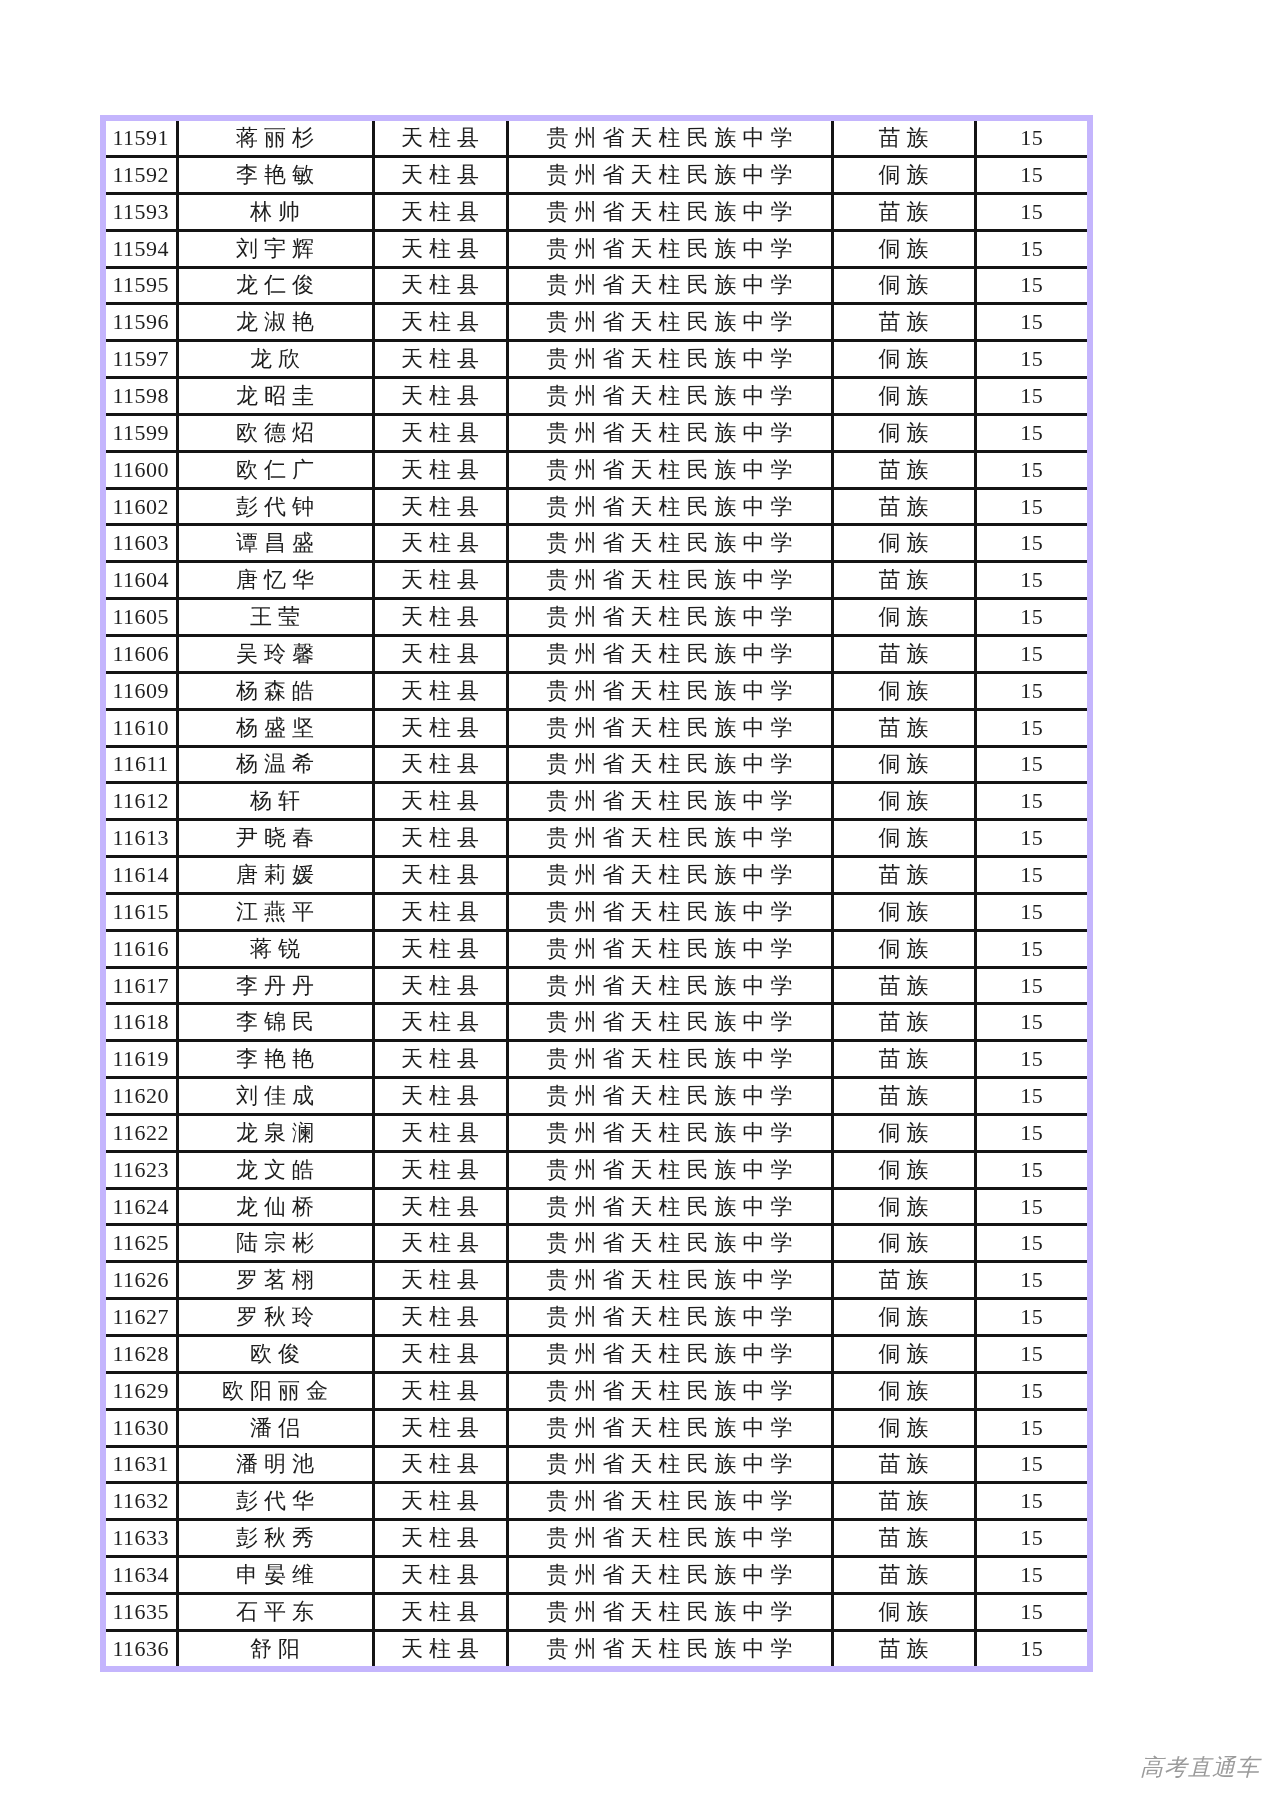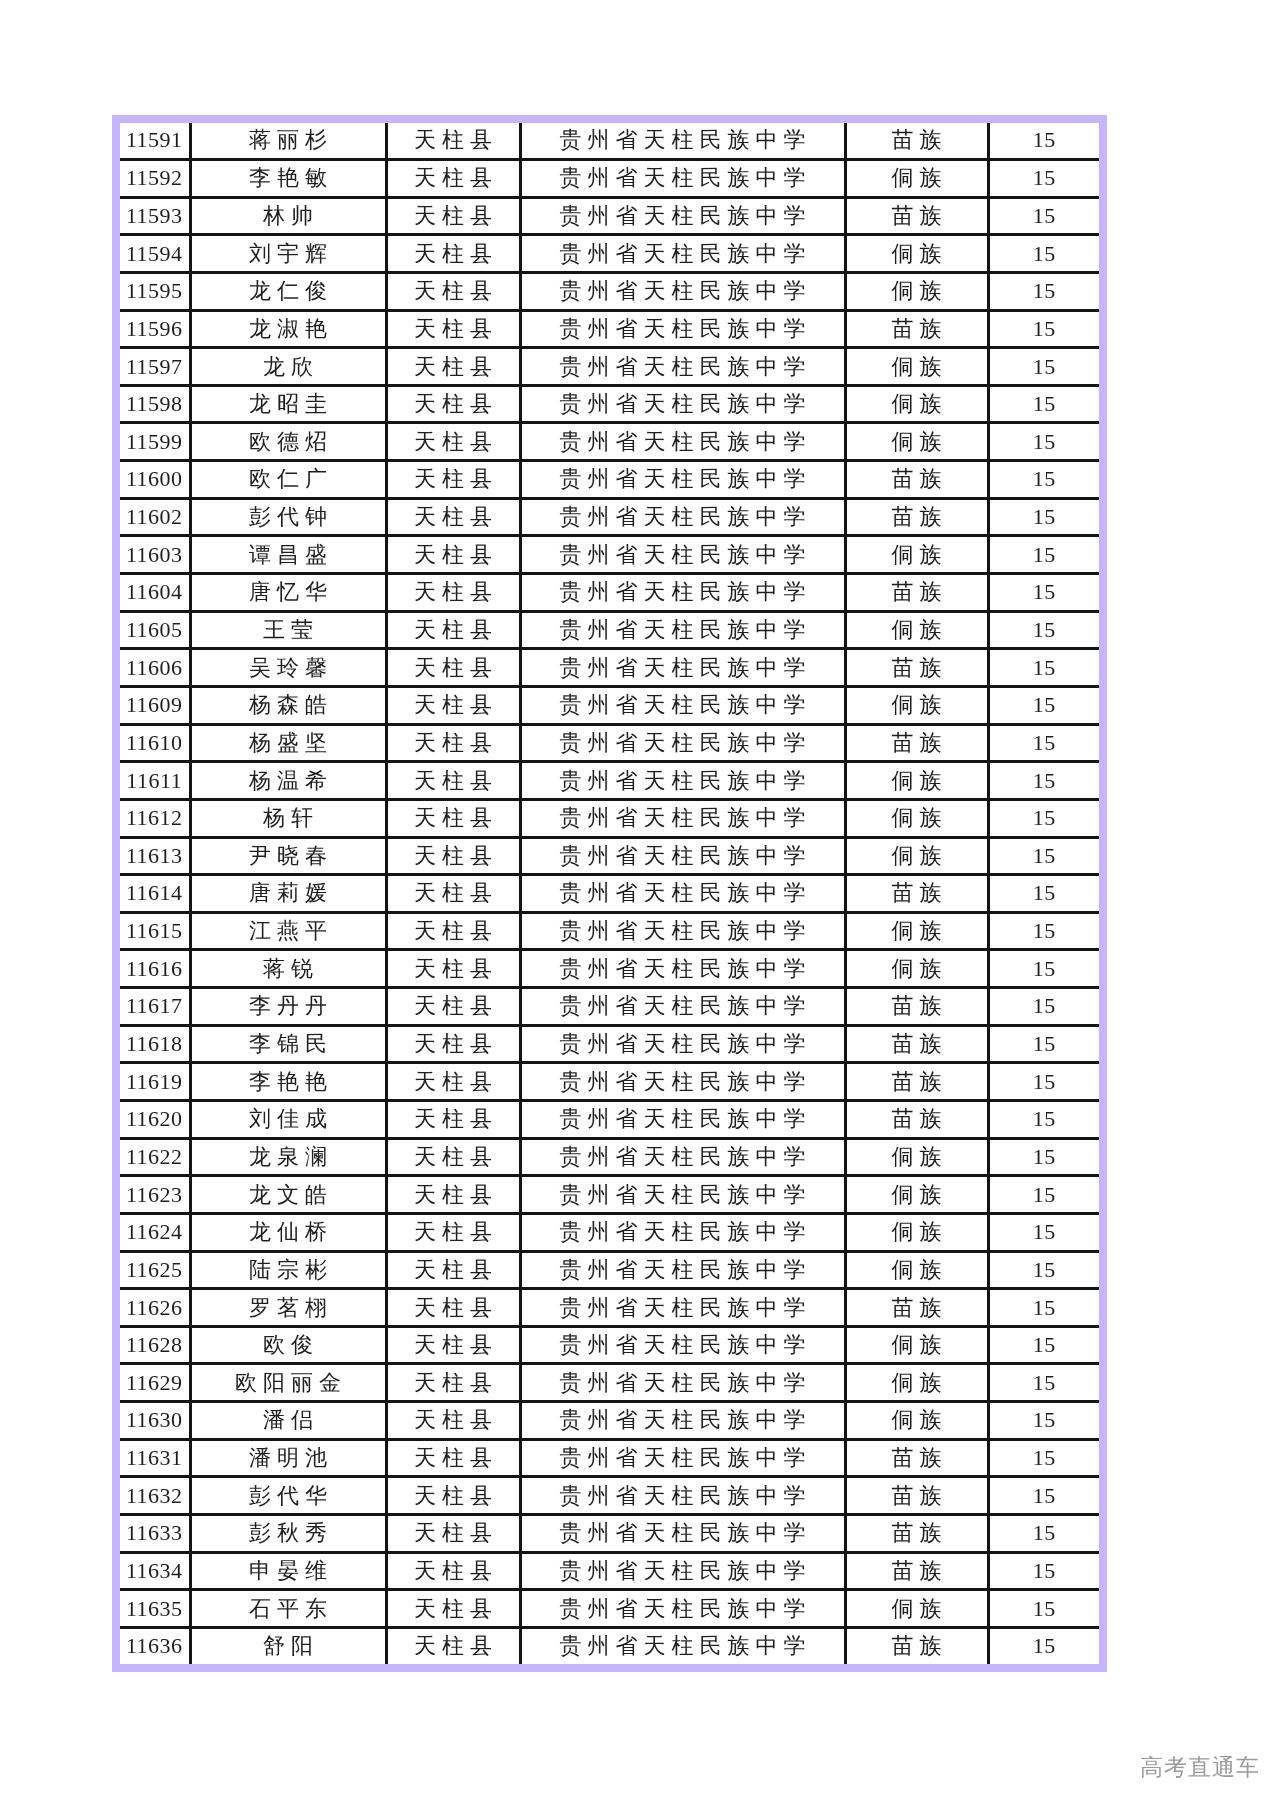--- a/index.html
+++ b/index.html
@@ -10,27 +10,27 @@
   .sheet {
     position: relative;
     width: 1280px;
     height: 1810px;
     background: #ffffff;
     overflow: hidden;
     font-family: "Liberation Serif", "DejaVu Serif", serif;
   }
   table.roster {
     position: absolute;
-    left: 112px;
+    left: 100px;
     top: 115px;
     width: 987px;
     height: 1557px;
     border-collapse: collapse;
     table-layout: fixed;
-    border: 8px solid #c4b5fd;
+    border: 6px solid #c4b5fd;
   }
   table.roster td {
     border: 3px solid #141414;
     text-align: center;
     vertical-align: middle;
     font-size: 22px;
     color: #1e1e1e;
     padding: 0;
     white-space: nowrap;
     overflow: hidden;
@@ -43,20 +43,21 @@
     letter-spacing: 0.5px;
   }
   .watermark {
     position: absolute;
     left: 1140px;
     top: 1752px;
     font-family: "Liberation Sans", "DejaVu Sans", sans-serif;
     font-size: 23px;
     letter-spacing: 1px;
     color: #9b9b9b;
+    font-style: italic;
   }
 </style>
 </head>
 <body>
 
 <div class="sheet">
 
   <table class="roster">
     <colgroup>
       <col style="width:74px">
@@ -317,20 +318,28 @@
         </tr>
         <tr>
           <td class="num">11626</td>
           <td class="cjk">罗茗栩</td>
           <td class="cjk">天柱县</td>
           <td class="cjk">贵州省天柱民族中学</td>
           <td class="cjk">苗族</td>
           <td class="num">15</td>
         </tr>
         <tr>
+          <td class="num">11627</td>
+          <td class="cjk">罗秋玲</td>
+          <td class="cjk">天柱县</td>
+          <td class="cjk">贵州省天柱民族中学</td>
+          <td class="cjk">侗族</td>
+          <td class="num">15</td>
+        </tr>
+        <tr>
           <td class="num">11628</td>
           <td class="cjk">欧俊</td>
           <td class="cjk">天柱县</td>
           <td class="cjk">贵州省天柱民族中学</td>
           <td class="cjk">侗族</td>
           <td class="num">15</td>
         </tr>
         <tr>
           <td class="num">11629</td>
           <td class="cjk">欧阳丽金</td>

